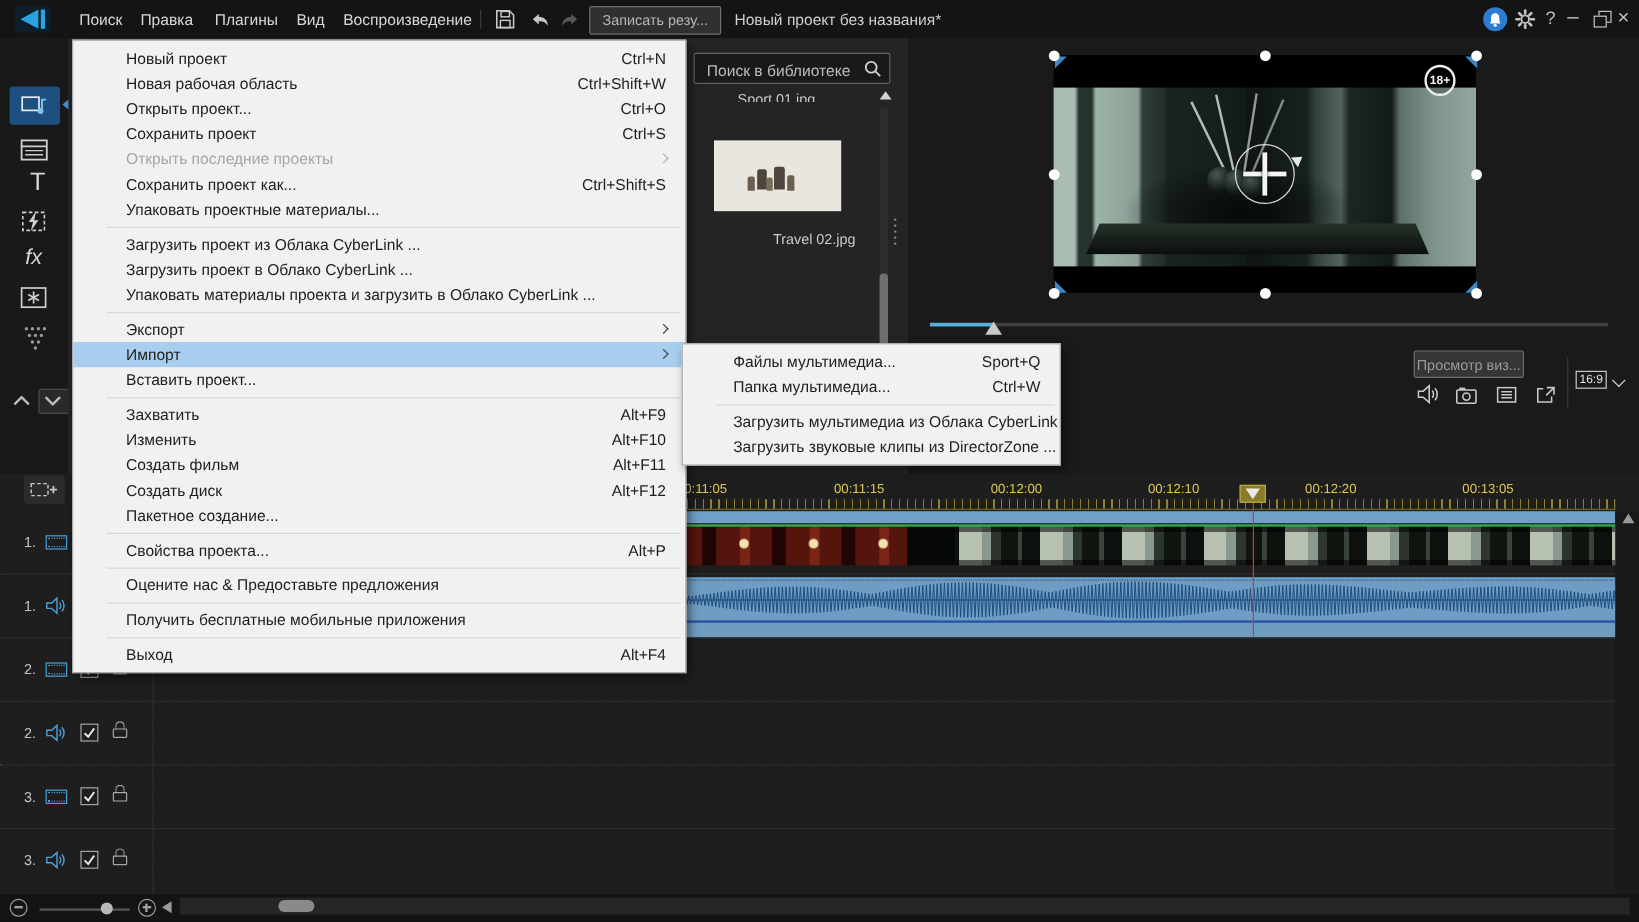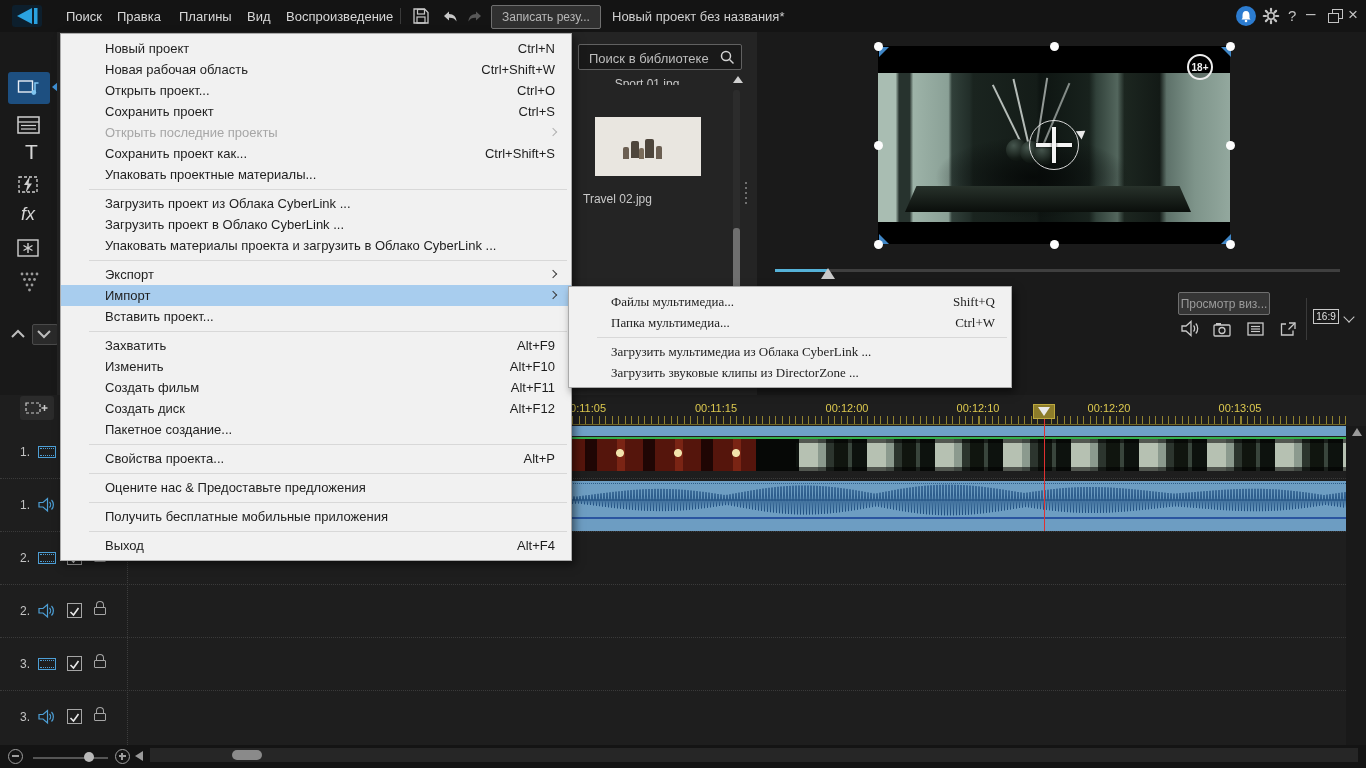--- a/index.html
+++ b/index.html
@@ -30,21 +30,21 @@
   #searchbox input::placeholder{color:#bdbdbd;opacity:1;}
   #cliplbl{left:585px;top:74px;width:124px;height:11px;overflow:hidden;text-align:center;}
   #cliplbl span{display:inline-block;margin-top:-7px;font-size:12px;color:#c9c9c9;}
   #thumb{left:595px;top:117px;width:106px;height:59px;
      background:
       linear-gradient(180deg, rgba(155,149,138,0) 0 44%, rgba(155,149,138,.85) 44% 46%, rgba(155,149,138,0) 46%),
       repeating-linear-gradient(90deg, rgba(120,113,102,0) 0 20px, rgba(120,113,102,.8) 20px 22px),
       linear-gradient(180deg,#efeceo 0,#eceae5 55%,#cfc9bd 70%,#ded8cc 100%);
      background-color:#e9e6e0;}
   .fig{position:absolute;background:#4e463c;border-radius:2px 2px 0 0;}
-  #thumblbl{left:583px;top:192px;width:130px;text-align:left;font-size:12px;color:#c9c9c9;}
+  #thumblbl{left:583px;top:192px;width:130px;text-align:right;font-size:12px;color:#c9c9c9;}
   #libscroll{left:733px;top:90px;width:7px;height:295px;background:#2c2c2c;border-radius:3px;}
   #libthumb{left:733px;top:228px;width:7px;height:62px;background:#6f6f6f;border-radius:3px;}
   #libup{left:733px;top:76px;width:0;height:0;border-left:5px solid transparent;border-right:5px solid transparent;
      border-bottom:7px solid #cfcfcf;}
   #splitdots{left:745px;top:182px;display:flex;flex-direction:column;gap:3px;}
   #splitdots i{width:2px;height:2px;background:#8a8a8a;border-radius:50%;}
   
   #preview{left:757px;top:32px;width:609px;height:363px;background:#1a1a1a;}
   #vframe{left:878px;top:46px;width:352px;height:198px;background:#000;}
   #vimg{left:878px;top:73px;width:352px;height:149px;overflow:hidden;
@@ -134,21 +134,21 @@
   #zslider{left:33px;top:757px;width:75px;height:2px;background:#555;}
   #zhandle{left:84px;top:752px;width:10px;height:10px;border-radius:50%;background:#b9b9b9;}
   #scrleft{left:135px;top:751px;width:0;height:0;border-top:5px solid transparent;border-bottom:5px solid transparent;
      border-right:8px solid #9a9a9a;}
   #hscroll{left:150px;top:748px;width:1208px;height:14px;background:#262626;}
   #hthumb{left:232px;top:750px;width:30px;height:10px;background:#8a8a8a;border-radius:5px;}
   
   .menu{position:absolute;background:#f1f1f1;border:1px solid #aaa;box-shadow:3px 4px 8px rgba(0,0,0,.5);
      z-index:50;box-sizing:border-box;padding:4px 0;}
   #filemenu{left:60px;top:33px;width:512px;}
-  #importmenu{left:568px;top:286px;width:444px;font-family:Liberation Serif, serif;}
+  #importmenu{left:568px;top:286px;width:316px;}
   .mi{height:21px;display:flex;align-items:center;padding:0 16px 0 44px;font-size:13px;color:#1e1e1e;
      position:relative;white-space:nowrap;}
   #importmenu .mi{padding-left:42px;}
   .mi .sc{margin-left:auto;padding-left:30px;}
   .mi.dis{color:#a6a6a6;}
   .mi.hl{background:#a8cdee;}
   .mi.arr:after{content:"";position:absolute;right:15px;top:7px;width:5px;height:5px;
      border:solid #3c3c3c;border-width:0 1.5px 1.5px 0;transform:rotate(-45deg);}
   .mi.dis.arr:after{border-color:#b2b2b2;}
   .msep{height:1px;background:#d8d8d8;margin:3.5px 4px 3.5px 28px;}
@@ -573,21 +573,21 @@
     <div class="msep"></div>
     <div class="mi">
         <span>Выход</span>
         <span class="sc">Alt+F4</span>
       </div>
   </div>
 
   <div class="menu" id="importmenu">
     <div class="mi">
         <span>Файлы мультимедиа...</span>
-        <span class="sc">Shift+Q</span>
+        <span class="sc">Sport+Q</span>
       </div>
     <div class="mi">
         <span>Папка мультимедиа...</span>
         <span class="sc">Ctrl+W</span>
       </div>
     <div class="msep"></div>
     <div class="mi">
         <span>Загрузить мультимедиа из Облака CyberLink ...</span>
         <span class="sc"></span>
       </div>

